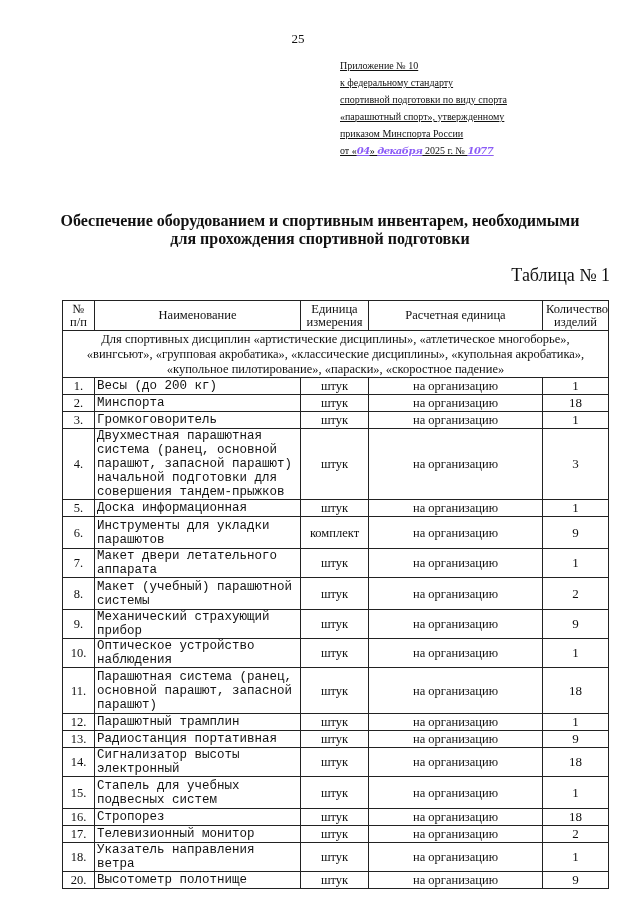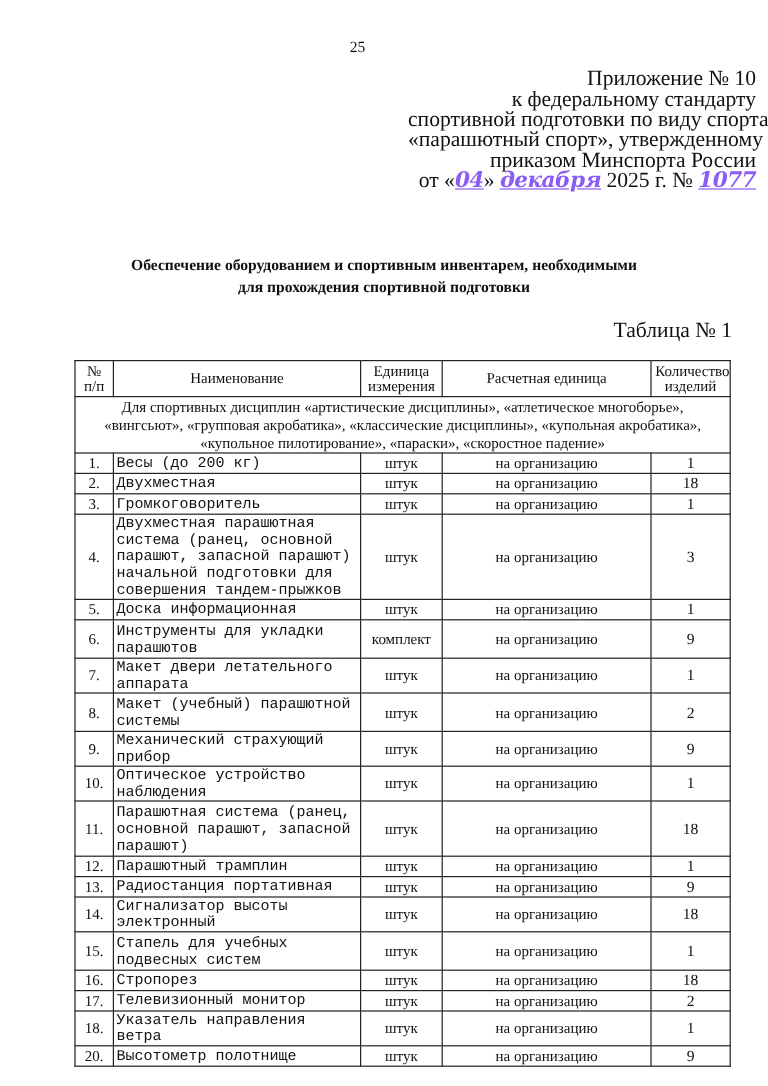--- a/index.html
+++ b/index.html
@@ -1,25 +1,25 @@
 <!DOCTYPE html>
 <html><head>
 <meta charset="utf-8">
 <style>
   html, body { margin: 0; padding: 0; background: #ffffff; }
   body {
     width: 640px; height: 905px; position: relative; overflow: hidden;
     font-family: "Liberation Serif", serif; color: #111;
   }
   .page-num { position: absolute; left: 0; width: 596px; top: 31px; text-align: center; font-size: 13px; }
-  .appendix { position: absolute; left: 340px; width: 290px; top: 57px; text-align: right; font-size: 18px; line-height: 17px; }
+  .appendix { position: absolute; left: 340px; width: 290px; top: 57px; text-align: left; font-size: 10px; line-height: 17px; text-decoration: underline; }
   .appendix div { white-space: nowrap; }
   .sig-line { position: relative; }
   .hand { font-family: "DejaVu Serif", serif; font-style: italic; font-weight: bold; color: #8b5cf6; text-decoration: underline; letter-spacing: -0.5px; }
-  .title { position: absolute; left: 0; width: 640px; top: 212px; text-align: center; font-weight: bold; font-size: 13px; line-height: 18px; }
+  .title { position: absolute; left: 0; width: 640px; top: 212px; text-align: center; font-weight: bold; font-size: 16px; line-height: 18px; }
   .table-label { position: absolute; right: 30px; top: 265px; font-size: 18px; }
   table { position: absolute; left: 62px; top: 300px; width: 546px; border-collapse: collapse; font-size: 12.5px; table-layout: fixed; }
   td, th { border: 1px solid #222; padding: 0 3px; line-height: 14px; vertical-align: middle; font-weight: normal; }
   th { text-align: center; height: 29px; line-height: 13px; }
   td.num { text-align: center; }
   td.name { text-align: left; padding-left: 2px; font-family: Liberation Mono, monospace; }
   td.c { text-align: center; }
   td.qty { text-align: center; font-size: 13px; }
   tr.r1 td { height: 16px; }
   tr.r2 td { height: 31px; }
@@ -73,21 +73,21 @@
     </tr>
   <tr class="r1">
         <td class="num">1.</td>
         <td class="name">Весы (до 200 кг)</td>
         <td class="c">штук</td>
         <td class="c">на организацию</td>
         <td class="qty">1</td>
       </tr>
       <tr class="r1">
         <td class="num">2.</td>
-        <td class="name">Двухместная</td>
+        <td class="name">Минспорта</td>
         <td class="c">штук</td>
         <td class="c">на организацию</td>
         <td class="qty">18</td>
       </tr>
       <tr class="r1">
         <td class="num">3.</td>
         <td class="name">Громкоговоритель</td>
         <td class="c">штук</td>
         <td class="c">на организацию</td>
         <td class="qty">1</td>

